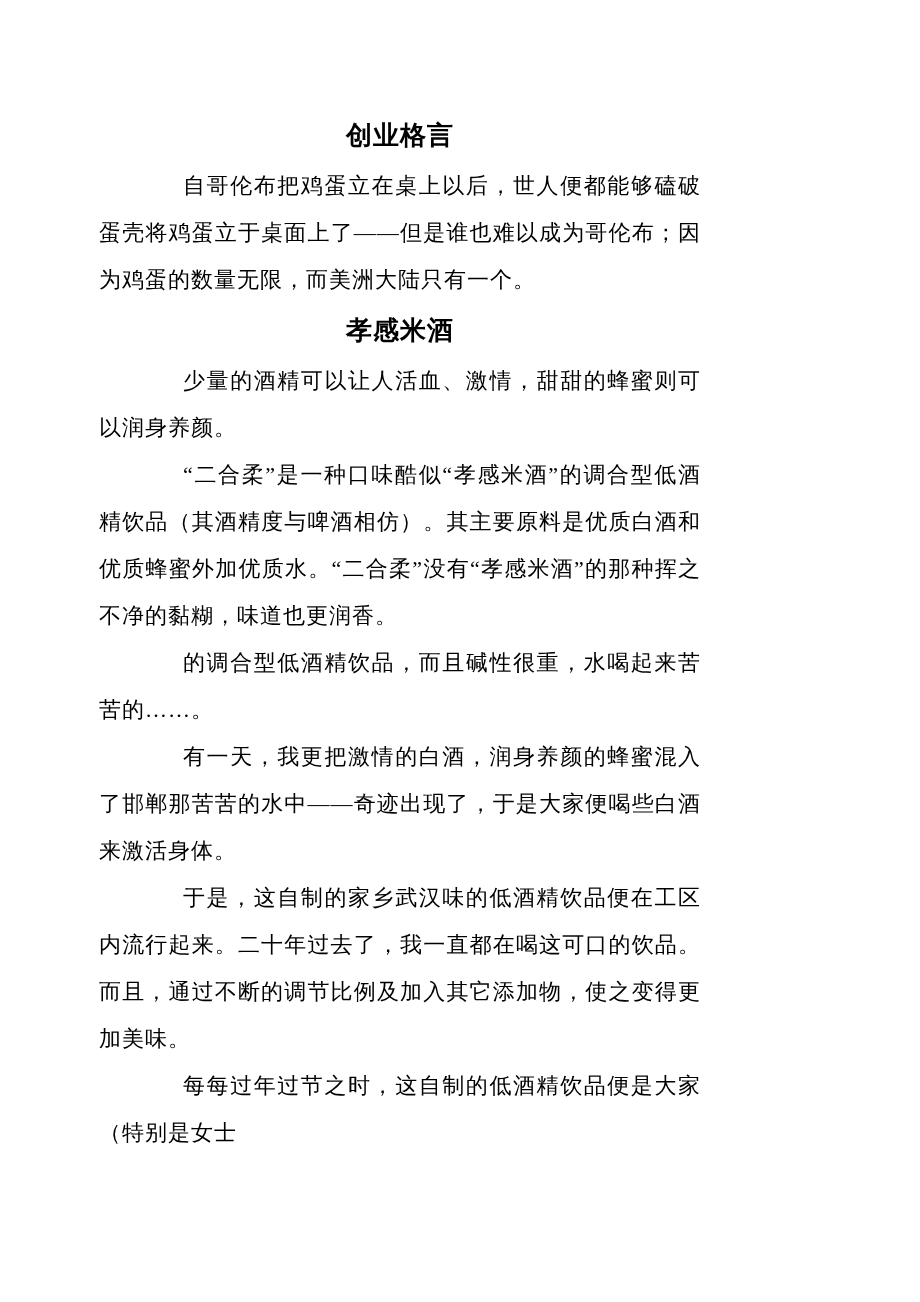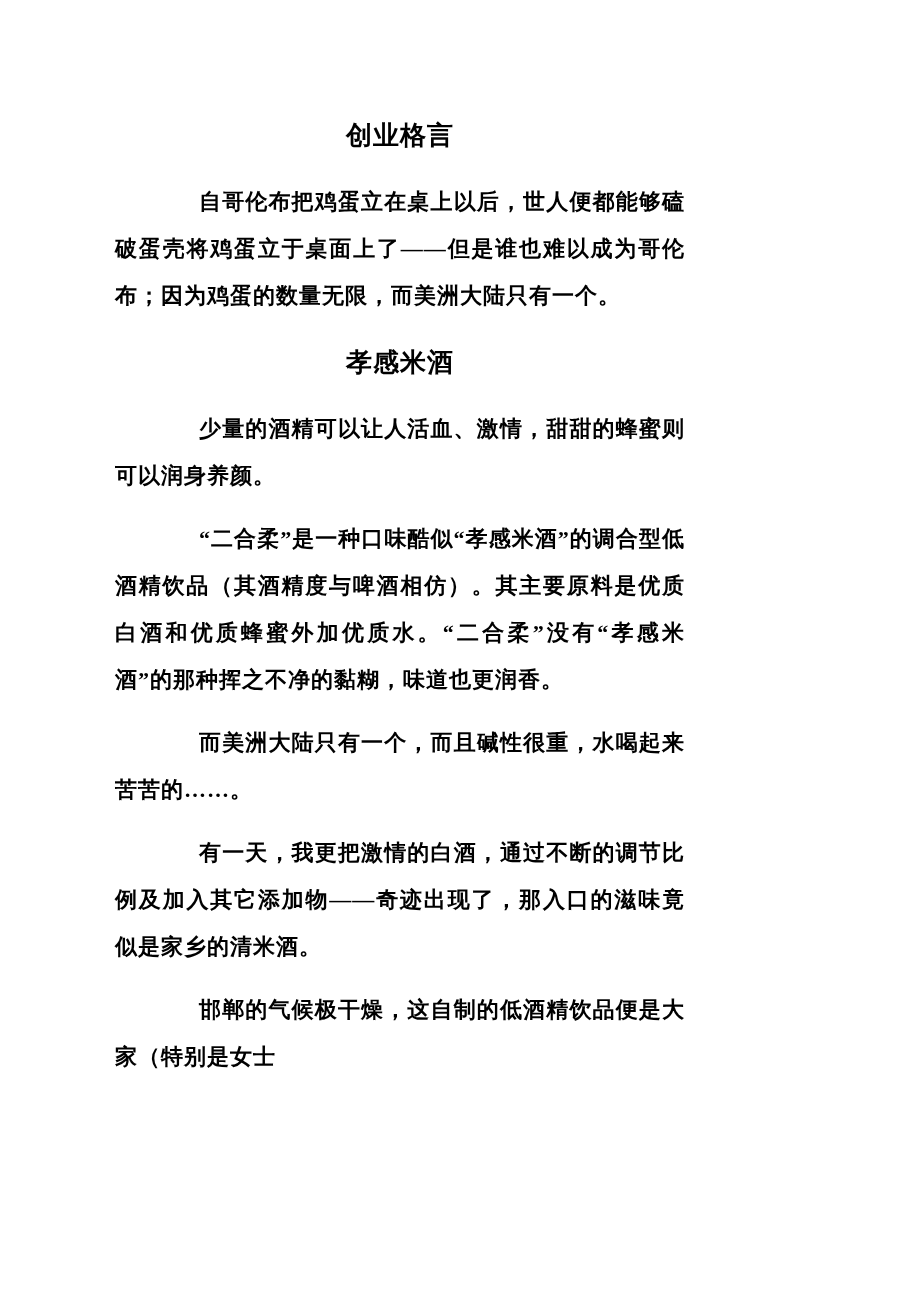--- a/index.html
+++ b/index.html
@@ -21,44 +21,44 @@
     margin: 0;
     font-family: "Liberation Sans", sans-serif;
     font-weight: bold;
     font-size: 26px;
     line-height: 54px;
     text-align: center;
     letter-spacing: 1px;
     color: #000000;
   }
   .para {
-    margin: 16px;
+    margin: 0;
     font-family: "Liberation Serif", serif;
     font-size: 22px;
     line-height: 47px;
     letter-spacing: 1px;
     text-align: justify;
     text-indent: 84px;
     color: #000000;
     word-break: break-all;
-    font-weight: bold;
   }
   .gap-above {
     margin-top: 47px;
   }
 </style>
 </head>
 <body>
 
 <div class="page">
 
   <h2 class="heading">创业格言</h2>
   <p class="para">自哥伦布把鸡蛋立在桌上以后，世人便都能够磕破蛋壳将鸡蛋立于桌面上了——但是谁也难以成为哥伦布；因为鸡蛋的数量无限，而美洲大陆只有一个。</p>
 
   <h2 class="heading">孝感米酒</h2>
   <p class="para">少量的酒精可以让人活血、激情，甜甜的蜂蜜则可以润身养颜。</p>
   <p class="para">“二合柔”是一种口味酷似“孝感米酒”的调合型低酒精饮品（其酒精度与啤酒相仿）。其主要原料是优质白酒和优质蜂蜜外加优质水。“二合柔”没有“孝感米酒”的那种挥之不净的黏糊，味道也更润香。</p>
 
-  <p class="para">而美洲大陆只有一个，而且碱性很重，水喝起来苦苦的……。</p>
-  <p class="para">有一天，我更把激情的白酒，通过不断的调节比例及加入其它添加物——奇迹出现了，那入口的滋味竟似是家乡的清米酒。</p>
-  <p class="para">邯郸的气候极干燥，这自制的低酒精饮品便是大家（特别是女士</p>
+  <p class="para">的调合型低酒精饮品，而且碱性很重，水喝起来苦苦的……。</p>
+  <p class="para">有一天，我更把激情的白酒，润身养颜的蜂蜜混入了邯郸那苦苦的水中——奇迹出现了，于是大家便喝些白酒来激活身体。</p>
+  <p class="para">于是，这自制的家乡武汉味的低酒精饮品便在工区内流行起来。二十年过去了，我一直都在喝这可口的饮品。而且，通过不断的调节比例及加入其它添加物，使之变得更加美味。</p>
+  <p class="para">每每过年过节之时，这自制的低酒精饮品便是大家（特别是女士</p>
 
 </div>
 
 </body></html>

